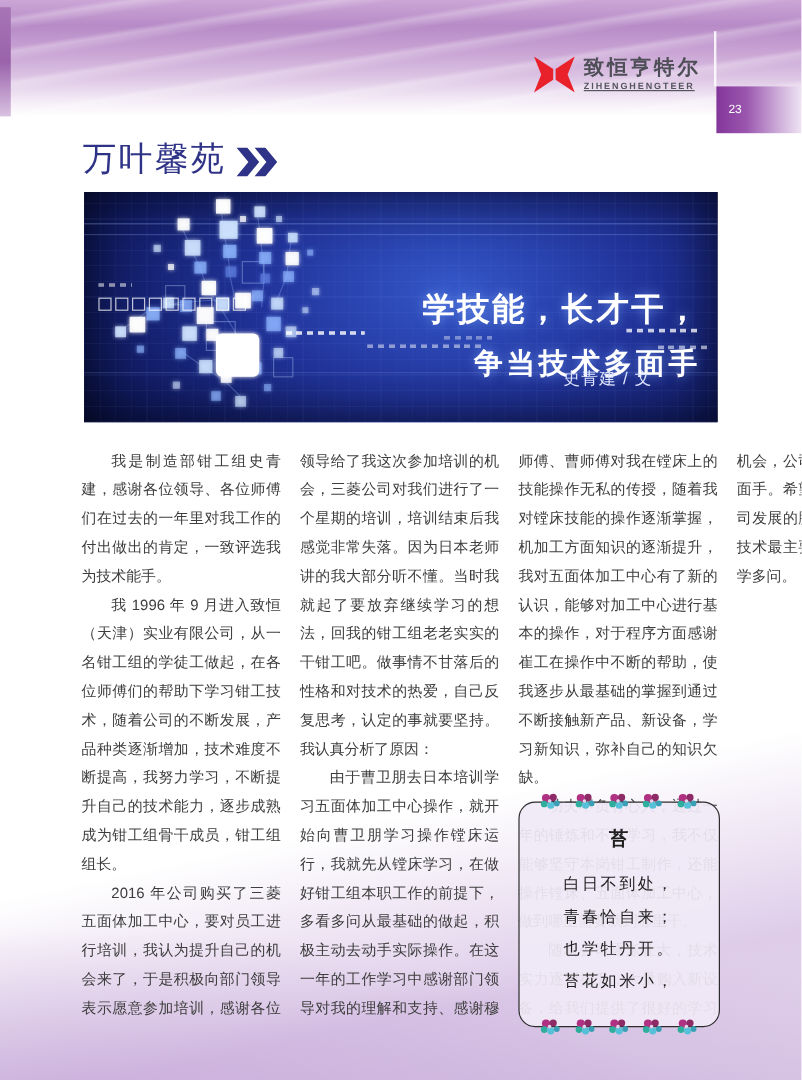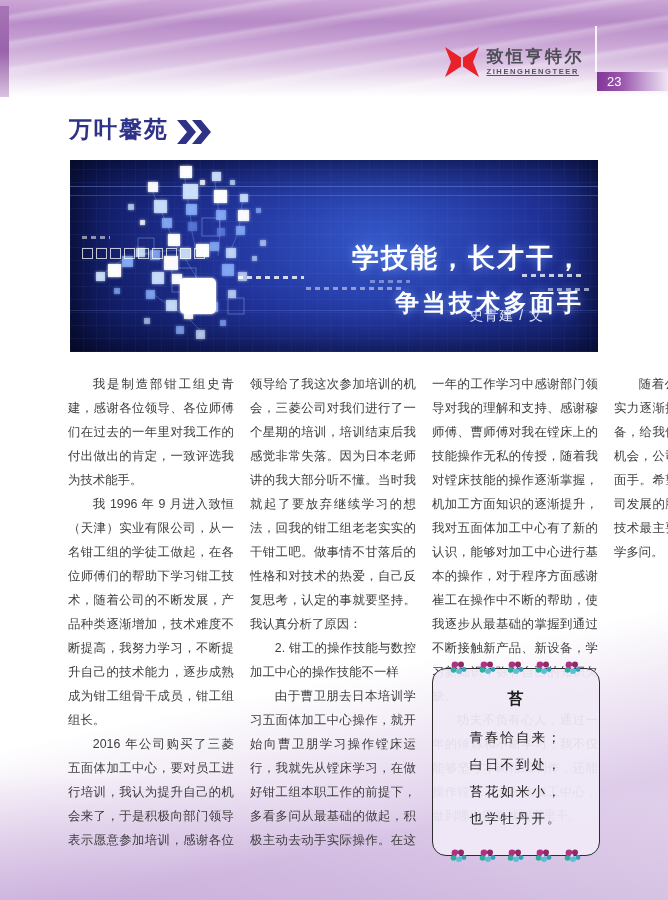--- a/index.html
+++ b/index.html
@@ -23,31 +23,31 @@
   .brand{
     position:absolute;right:84px;top:47px;display:flex;align-items:center;gap:7px;
   }
   .brand-text{display:flex;flex-direction:column;line-height:1;}
   .brand-cn{font-size:17px;font-weight:bold;color:#4e4e57;letter-spacing:2.5px;}
   .brand-en{font-size:7.5px;color:#55555e;letter-spacing:1.6px;margin-top:3px;font-weight:bold;text-decoration:underline;}
   .header-divider{
     position:absolute;right:71px;top:26px;width:2px;height:46px;background:rgba(255,255,255,.85);
   }
   .page-badge{
-    position:absolute;right:0;top:72px;width:71px;height:19px;
+    position:absolute;right:0;top:72px;width:71px;height:39px;
     background:linear-gradient(90deg,#83369a 0%,#9a56ae 35%,#c9a6d6 70%,#efe4f3 100%);
-    color:#ffffff;font-size:13px;display:flex;align-items:center;padding-left:10px;box-sizing:border-box;
+    color:#ffffff;font-size:10px;display:flex;align-items:center;padding-left:10px;box-sizing:border-box;
   }
 
   
   .section-title{
     position:absolute;left:69px;top:114px;display:flex;align-items:center;gap:8px;
     color:#2f3387;
   }
-  .section-title .txt{font-size:23px;font-weight:bold;letter-spacing:2px;}
+  .section-title .txt{font-size:28px;font-weight:normal;letter-spacing:2px;}
   .section-title svg{margin-top:4px;}
 
   
   .banner{
     position:absolute;left:70px;top:160px;width:528px;height:192px;overflow:hidden;
     background:
       radial-gradient(80% 130% at 58% 42%, #3457c8 0%, #21339a 38%, #121d66 68%, #060b2c 100%);
     box-shadow:inset 0 0 46px rgba(0,0,10,.75);
   }
   .banner .grid{
@@ -244,21 +244,20 @@
   </div>
   <div class="byline">史青建 / 文</div>
 </div>
 
 <div class="silk-bottom"></div>
 
 <div class="columns">
   <p>我是制造部钳工组史青建，感谢各位领导、各位师傅们在过去的一年里对我工作的付出做出的肯定，一致评选我为技术能手。</p>
   <p>我 1996 年 9 月进入致恒（天津）实业有限公司，从一名钳工组的学徒工做起，在各位师傅们的帮助下学习钳工技术，随着公司的不断发展，产品种类逐渐增加，技术难度不断提高，我努力学习，不断提升自己的技术能力，逐步成熟成为钳工组骨干成员，钳工组组长。</p>
   <p>2016 年公司购买了三菱五面体加工中心，要对员工进行培训，我认为提升自己的机会来了，于是积极向部门领导表示愿意参加培训，感谢各位领导给了我这次参加培训的机会，三菱公司对我们进行了一个星期的培训，培训结束后我感觉非常失落。因为日本老师讲的我大部分听不懂。当时我就起了要放弃继续学习的想法，回我的钳工组老老实实的干钳工吧。做事情不甘落后的性格和对技术的热爱，自己反复思考，认定的事就要坚持。我认真分析了原因：</p>
-  <p>2. 钳工的操作技能与数控加工中心的操作技能不一样</p>
   <p>由于曹卫朋去日本培训学习五面体加工中心操作，就开始向曹卫朋学习操作镗床运行，我就先从镗床学习，在做好钳工组本职工作的前提下，多看多问从最基础的做起，积极主动去动手实际操作。在这一年的工作学习中感谢部门领导对我的理解和支持、感谢穆师傅、曹师傅对我在镗床上的技能操作无私的传授，随着我对镗床技能的操作逐渐掌握，机加工方面知识的逐渐提升，我对五面体加工中心有了新的认识，能够对加工中心进行基本的操作，对于程序方面感谢崔工在操作中不断的帮助，使我逐步从最基础的掌握到通过不断接触新产品、新设备，学习新知识，弥补自己的知识欠缺。</p>
   <p>功夫不负有心人，通过一年的锤炼和不断学习，我不仅能够坚守本岗钳工制作，还能操作镗床、五面体加工中心，做到哪里需要就到哪里干。</p>
   <p>随着公司逐渐壮大，技术实力逐渐提升，大量购入新设备，给我们提供了很好的学习机会，公司大力提倡：技术多面手。希望各位师傅们紧跟公司发展的脚步提升自己，学习技术最主要的就是：坚持、多学多问。</p>
 </div>
 
 <div class="poem-box">
   <div class="flowers top">
     <svg width="18" height="14" viewBox="0 0 18 14">
         <circle cx="5" cy="4" r="3.4" fill="#b03082"></circle>
         <circle cx="11" cy="3.5" r="3" fill="#8e2a66"></circle>
@@ -296,24 +295,24 @@
         <circle cx="11" cy="3.5" r="3" fill="#8e2a66"></circle>
         <circle cx="3.5" cy="9" r="2.8" fill="#2fae9e"></circle>
         <circle cx="9" cy="10" r="3" fill="#56c0d8"></circle>
         <circle cx="14" cy="8.5" r="2.4" fill="#3a9fb5"></circle>
         <circle cx="8" cy="6.5" r="1.5" fill="#e5d1e8"></circle>
       </svg>
   </div>
 
   <div class="poem-title">苔</div>
   <div class="poem-lines">
+    <div>白日不到处，</div>
     <div>青春恰自来；</div>
-    <div>白日不到处，</div>
+    <div>也学牡丹开。</div>
     <div>苔花如米小，</div>
-    <div>也学牡丹开。</div>
   </div>
 
   <div class="flowers bottom">
     <svg width="18" height="14" viewBox="0 0 18 14">
         <circle cx="5" cy="4" r="3.4" fill="#b03082"></circle>
         <circle cx="11" cy="3.5" r="3" fill="#8e2a66"></circle>
         <circle cx="3.5" cy="9" r="2.8" fill="#2fae9e"></circle>
         <circle cx="9" cy="10" r="3" fill="#56c0d8"></circle>
         <circle cx="14" cy="8.5" r="2.4" fill="#3a9fb5"></circle>
         <circle cx="8" cy="6.5" r="1.5" fill="#e5d1e8"></circle>

